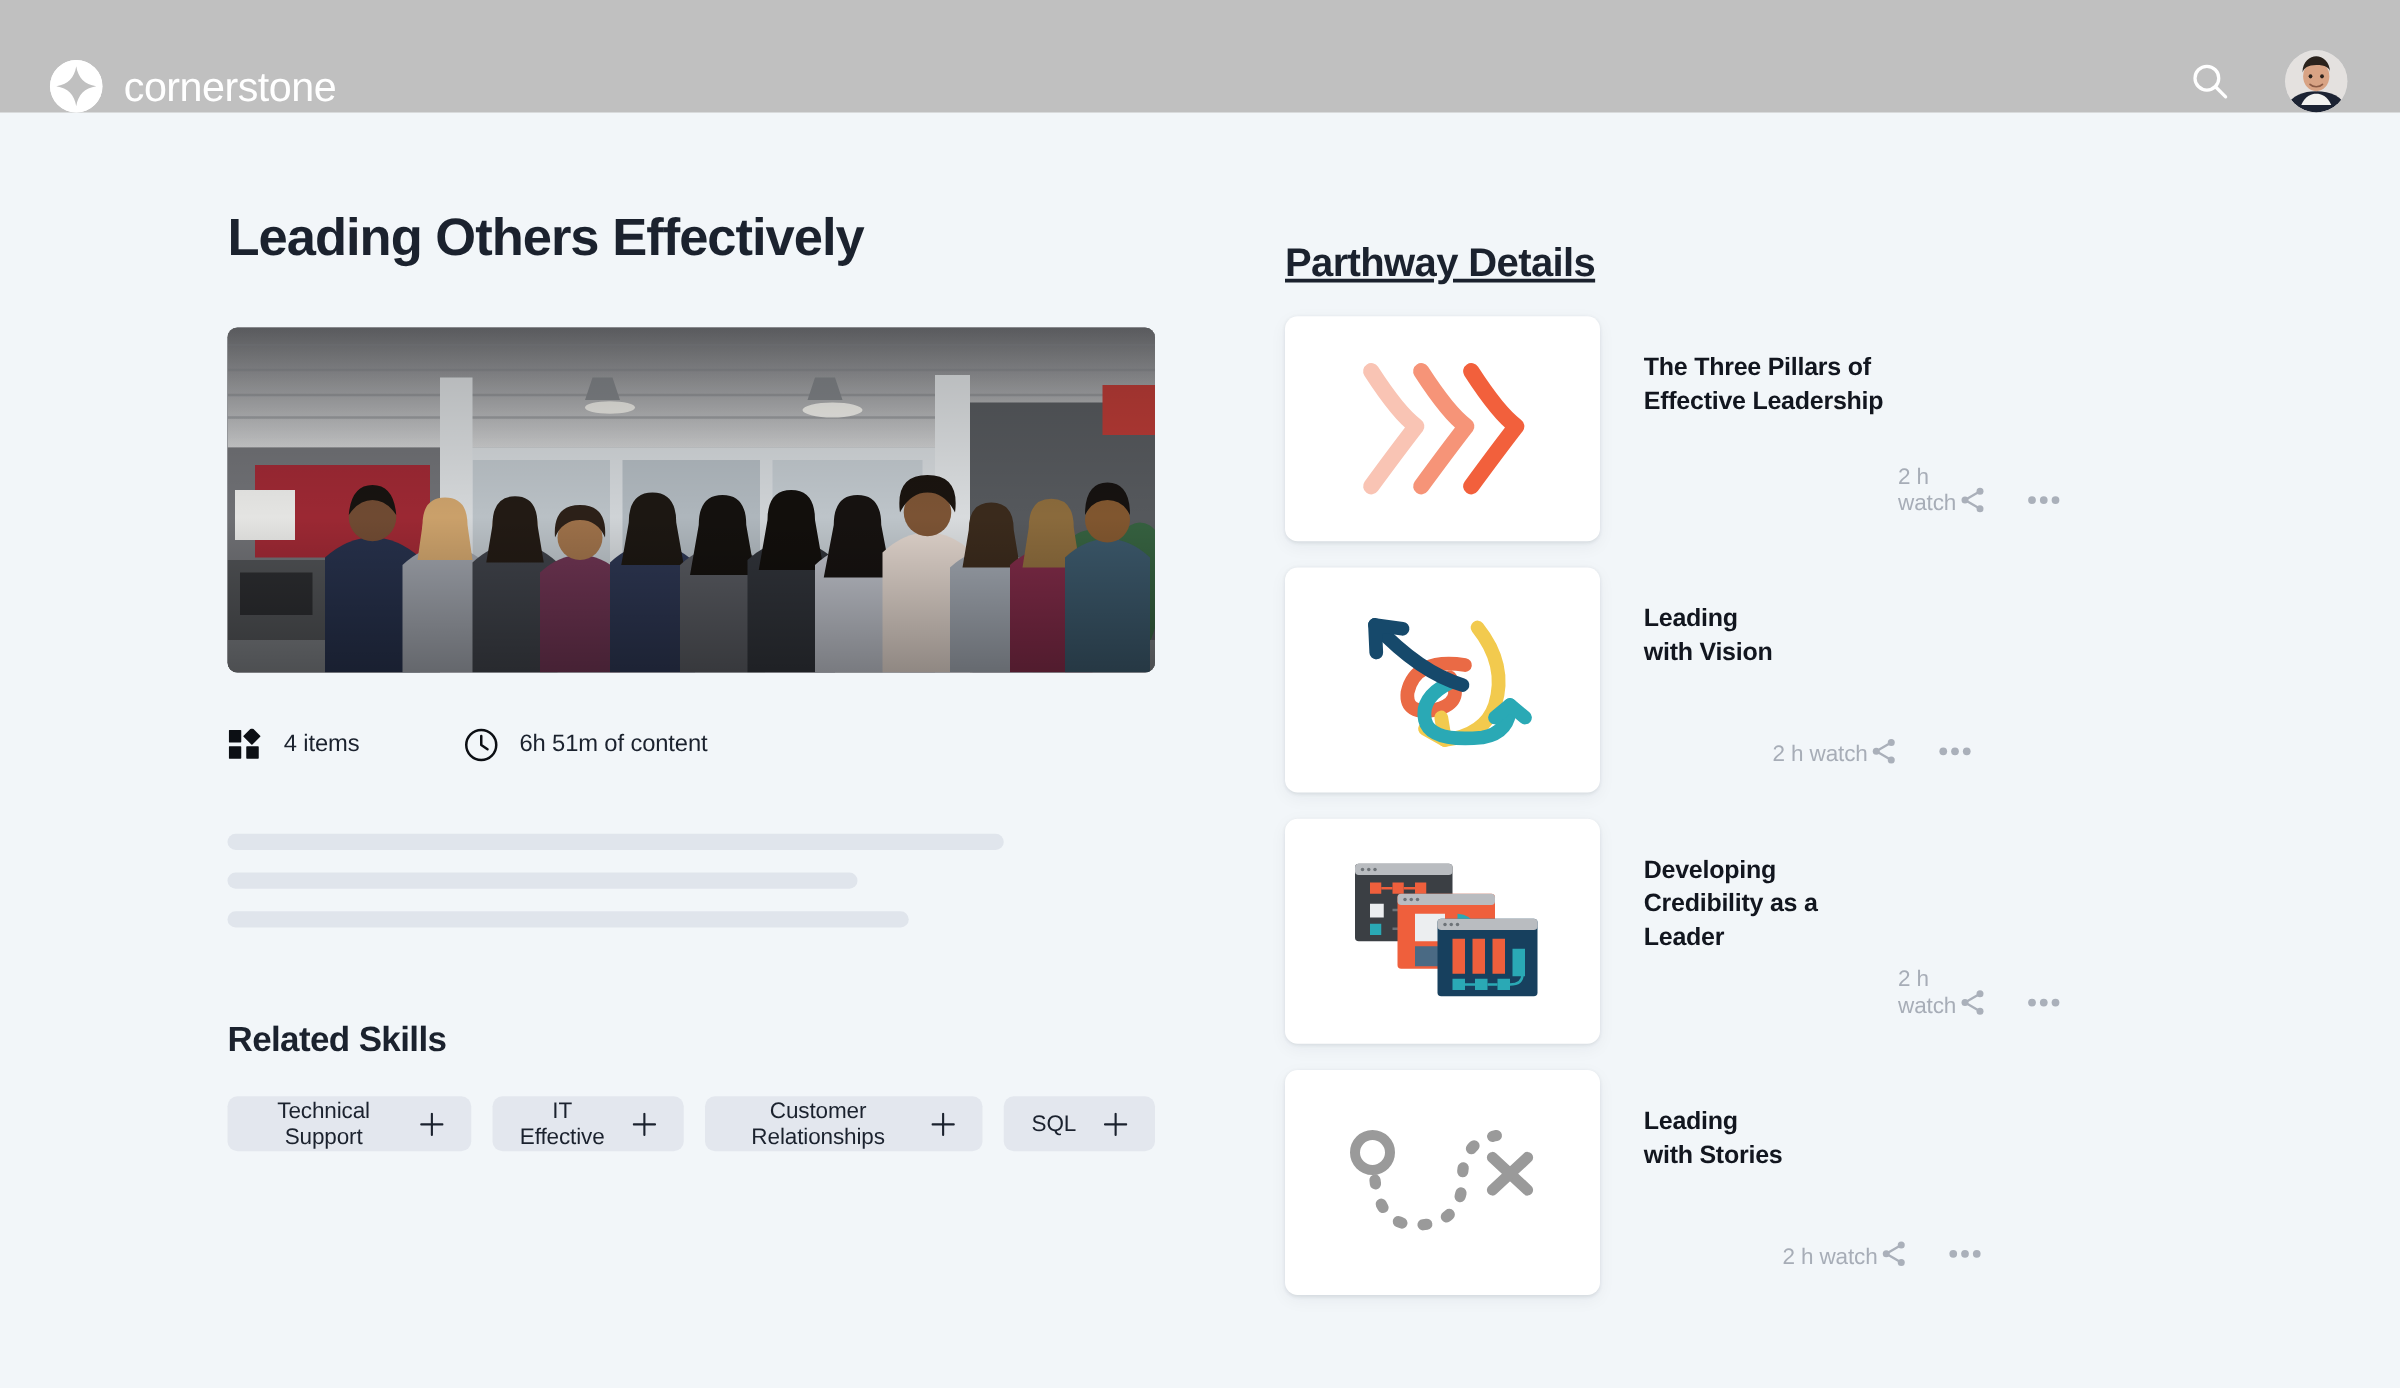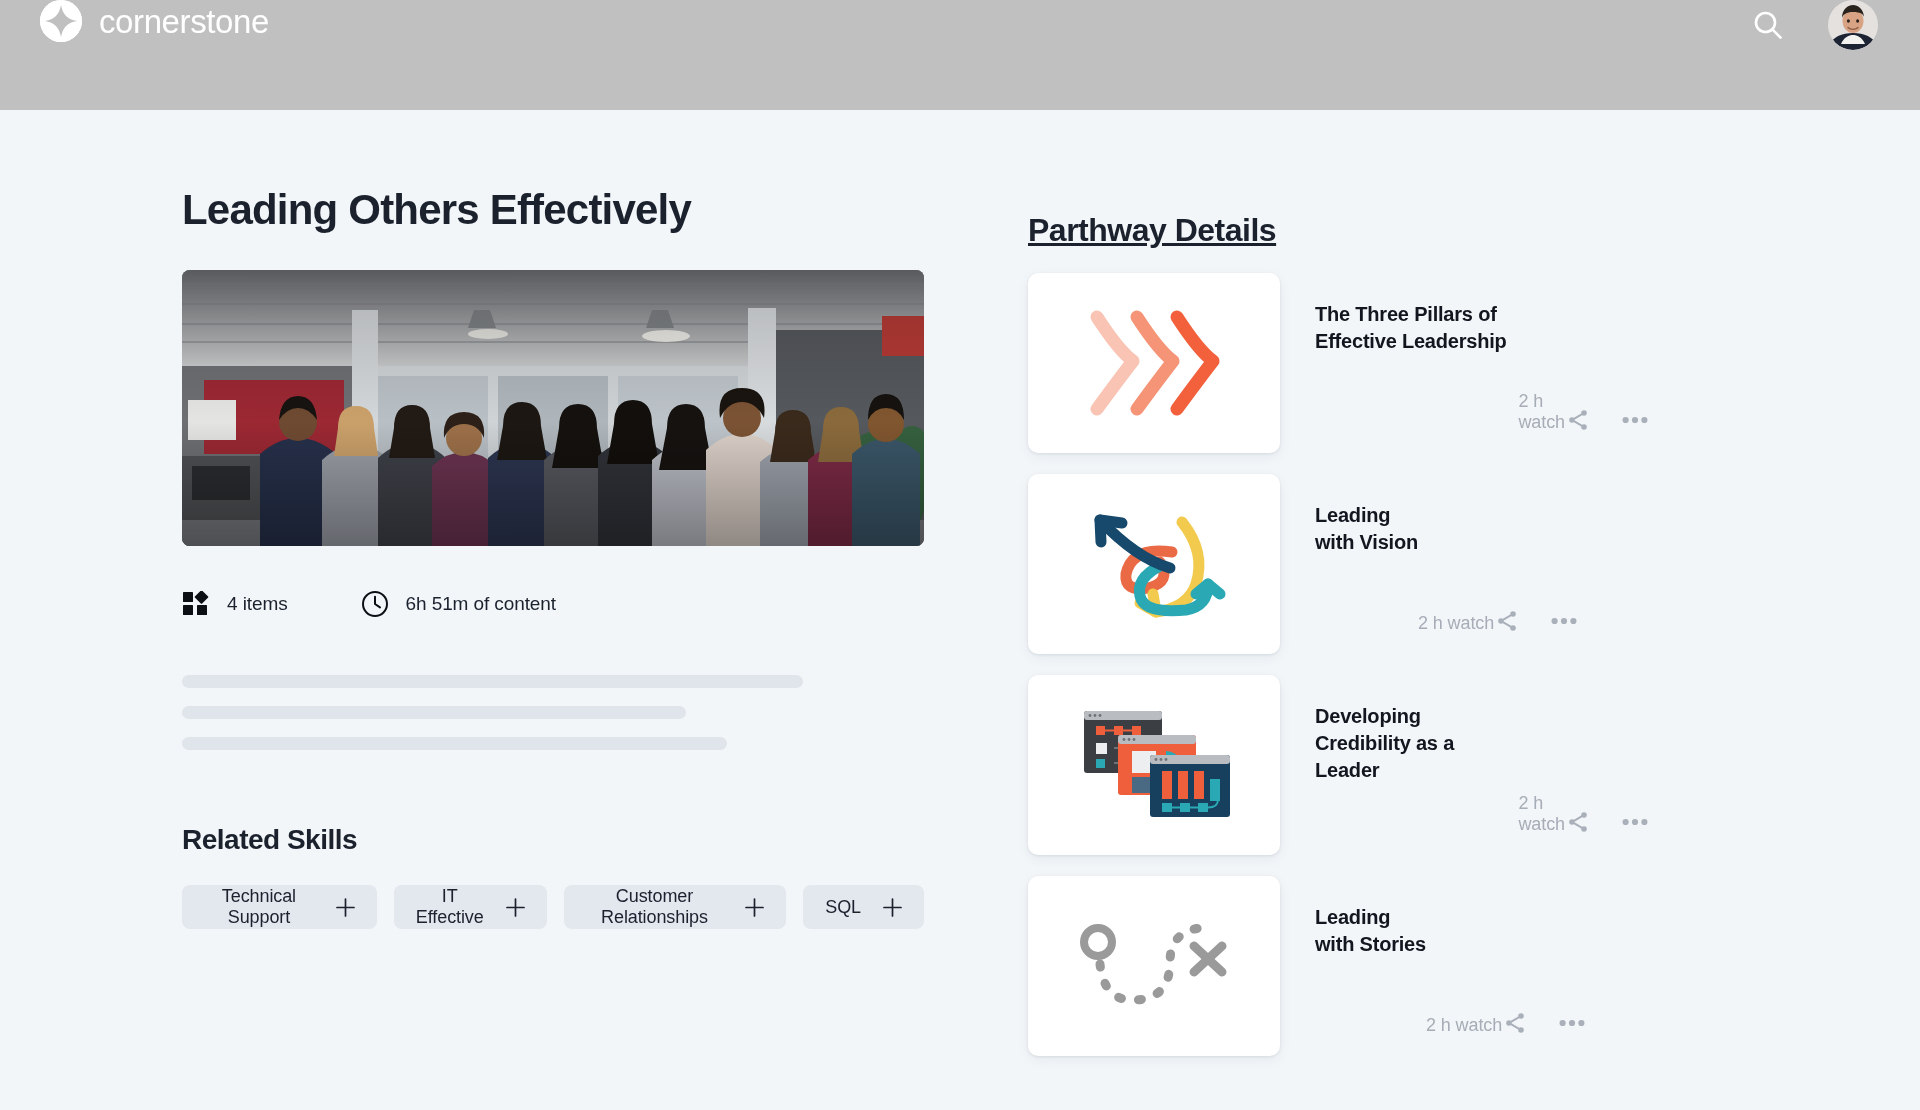--- a/index.html
+++ b/index.html
@@ -13,24 +13,24 @@
   body {
     font-family: "Liberation Sans", sans-serif;
     background: #f2f6f9;
     color: #1f2430;
     -webkit-font-smoothing: antialiased;
   }
 
   
   .topbar {
     position: relative;
-    height: 110px;
+    height: 90px;
     background: #c0c0c0;
     display: flex;
-    align-items: flex-start;
+    align-items: flex-end;
     padding: 0 42px 0 40px;
   }
 
   .brand {
     display: flex;
     align-items: center;
     gap: 17px;
   }
 
   .brand-mark {
@@ -94,37 +94,37 @@
 
   .col-left { width: 742px; flex: 0 0 742px; }
   .col-right { width: 712px; flex: 0 0 712px; padding-top: 26px; }
 
   
   .page-title {
     font-size: 42px;
     font-weight: 700;
     letter-spacing: -0.8px;
     color: #1b222e;
-    margin-bottom: 36px;
+    margin-bottom: 48px;
   }
 
   .hero {
     width: 742px;
     height: 276px;
     border-radius: 8px;
     overflow: hidden;
     position: relative;
     background: #2b2b30;
   }
   .hero svg { display:block; width: 100%; height: 100%; }
 
   .meta-row {
     display: flex;
     align-items: center;
-    gap: 16px;
+    gap: 26px;
     margin-top: 42px;
     height: 32px;
   }
   .meta-item {
     display: flex;
     align-items: center;
     gap: 17px;
   }
   .meta-item + .meta-item { margin-left: 57px; }
   .meta-icon {

